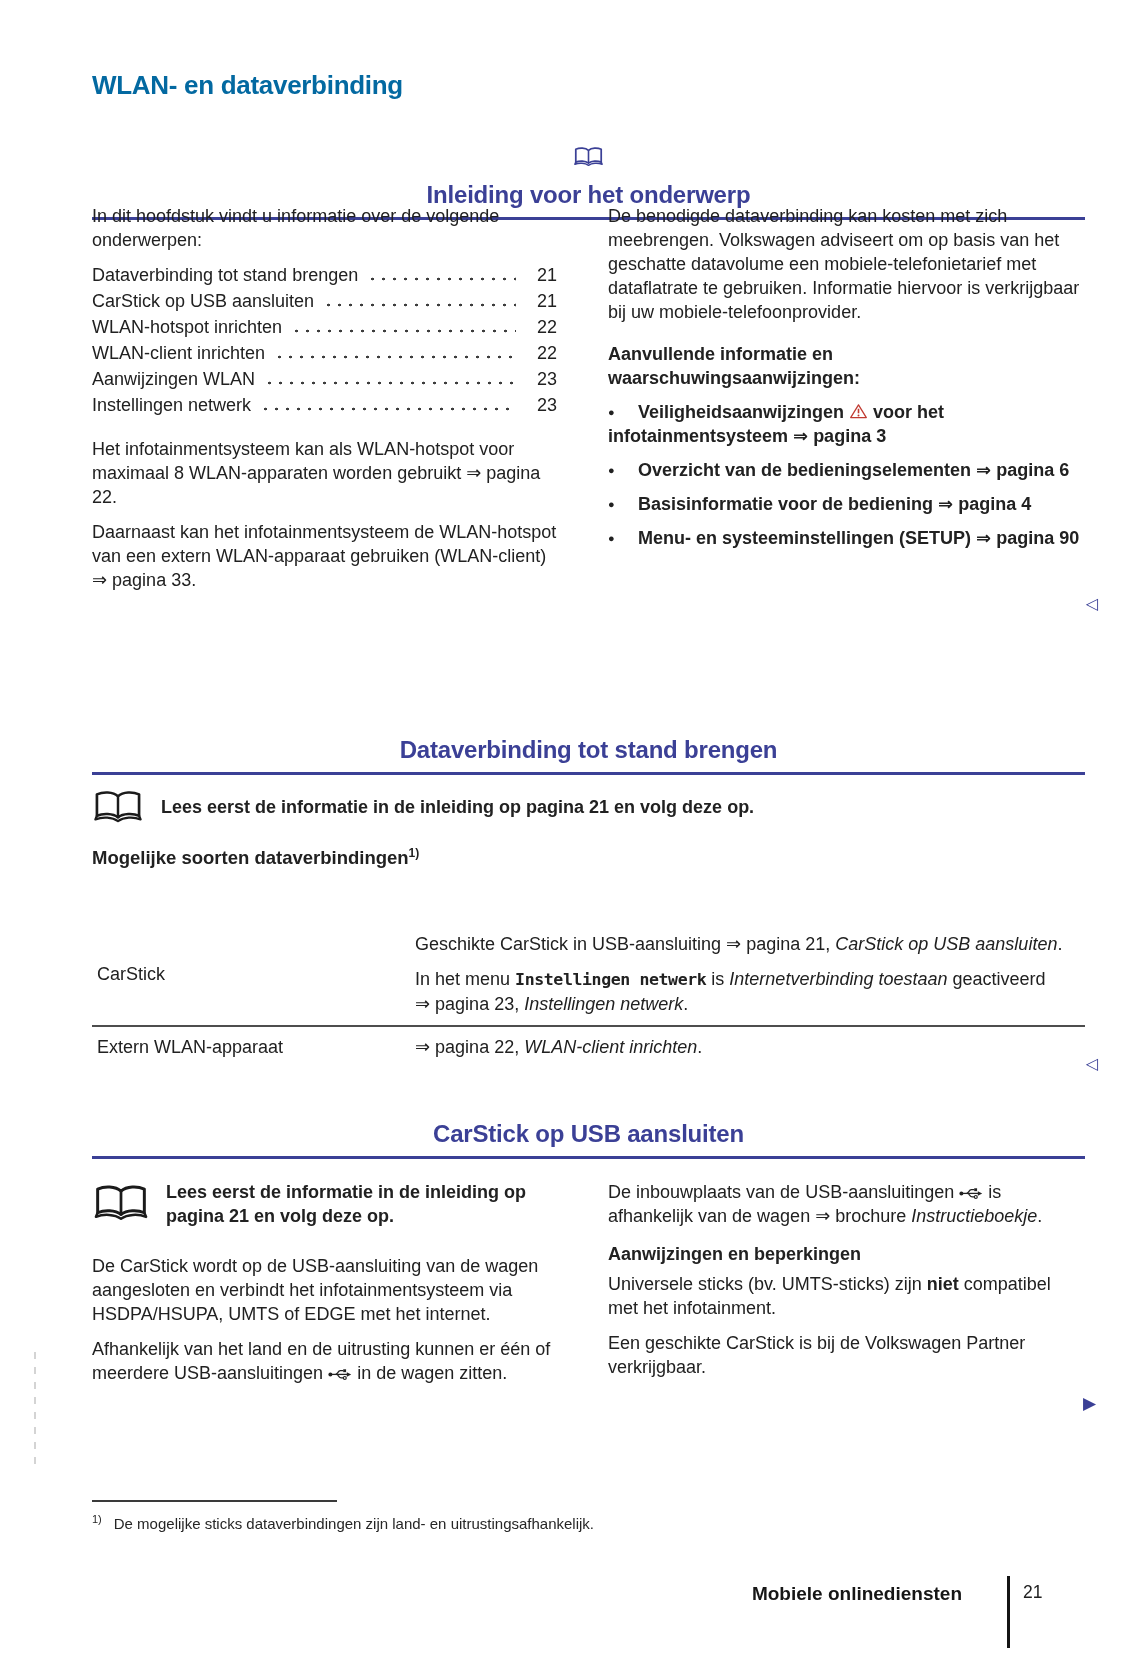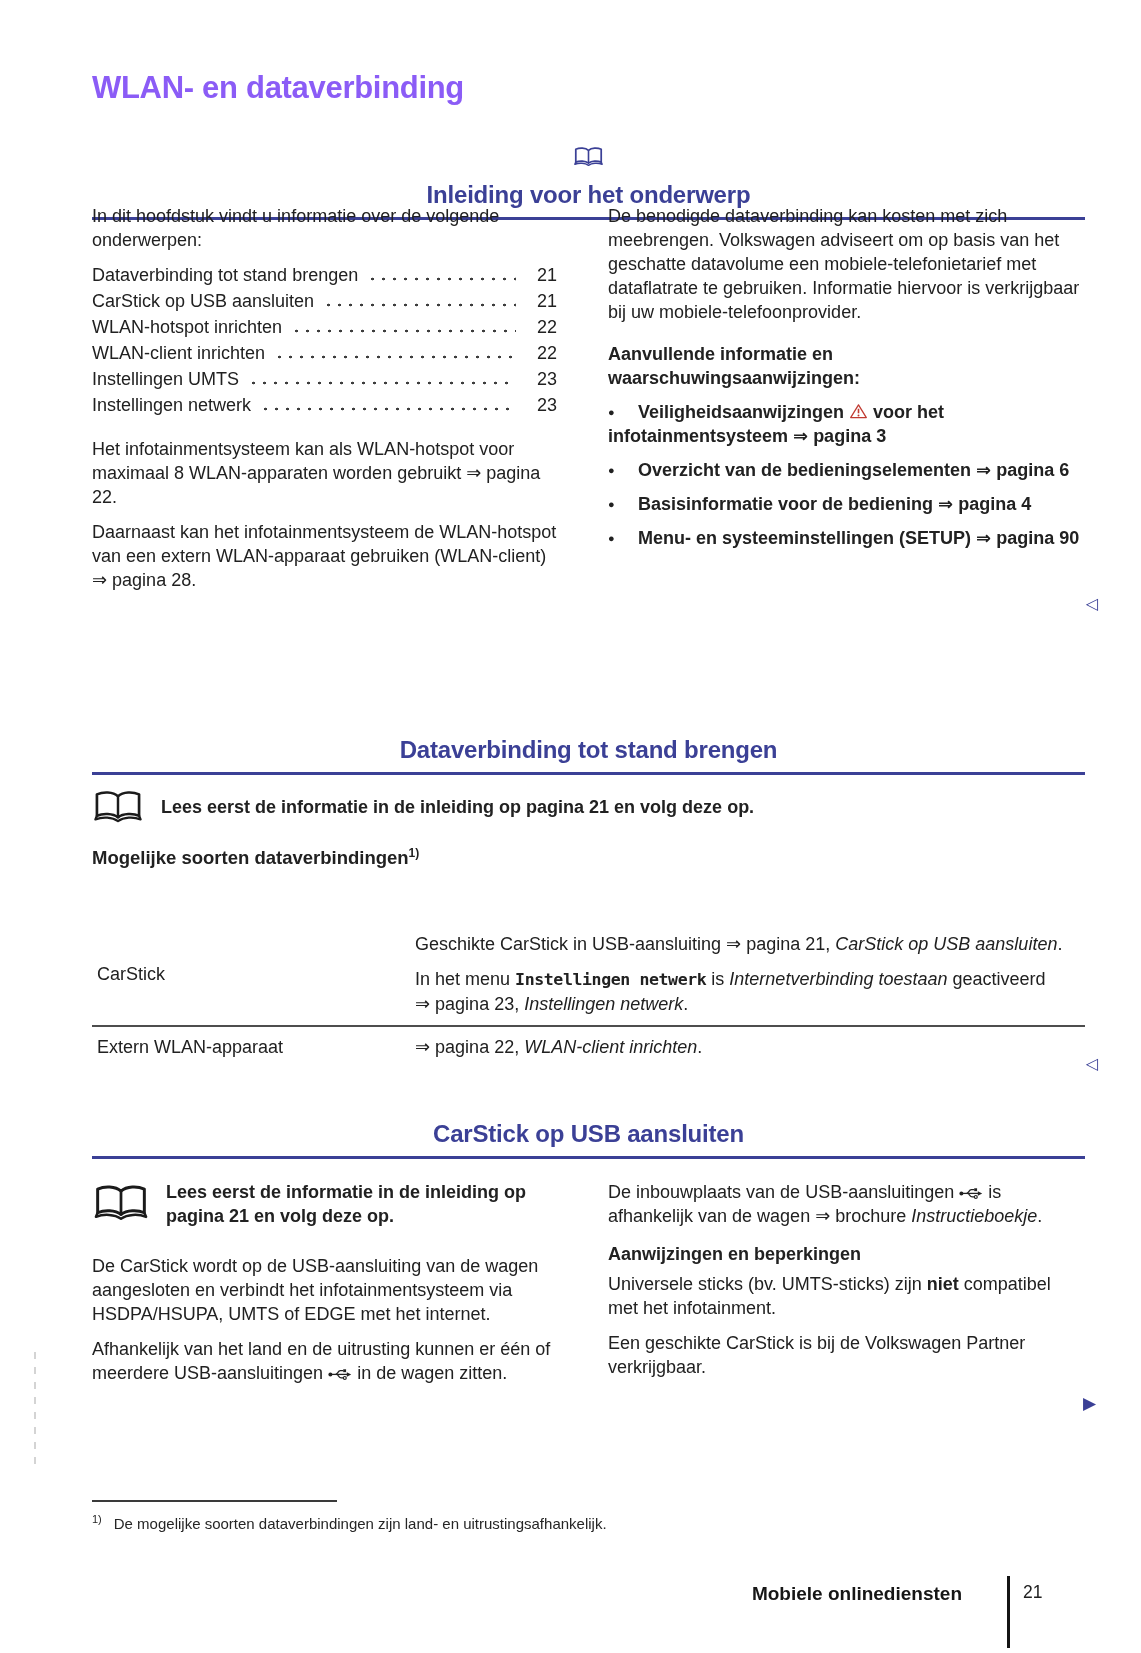--- a/index.html
+++ b/index.html
@@ -14,21 +14,21 @@
     margin:0 auto;
     background:#ffffff;
     font-family:"Liberation Sans","DejaVu Sans",sans-serif;
     color:var(--ink);
     overflow:hidden;
   }
   .abs{position:absolute;}
   
   .doc-title{
     left:92px;top:70px;
-    font-size:31px;font-weight:700;letter-spacing:-0.3px;color:#8b5cf6;
+    font-size:26px;font-weight:700;letter-spacing:-0.3px;color:#0369a1;
   }
   
   .sec-heading{
     left:92px;width:993px;
     display:flex;align-items:center;gap:13px;
     color:var(--blue);
     font-size:24px;font-weight:700;letter-spacing:-0.2px;
     border-bottom:3px solid var(--blue);
     padding-bottom:8px;
     flex-direction:column;
@@ -136,32 +136,32 @@
           <span class="toc-label">WLAN-hotspot inrichten</span>
             <span class="leader"></span>
             <span class="toc-page">22</span>
         </div>
         <div class="toc-row">
           <span class="toc-label">WLAN-client inrichten</span>
             <span class="leader"></span>
             <span class="toc-page">22</span>
         </div>
         <div class="toc-row">
-          <span class="toc-label">Instellingen UMTS</span>
+          <span class="toc-label">Aanwijzingen WLAN</span>
             <span class="leader"></span>
             <span class="toc-page">23</span>
         </div>
         <div class="toc-row">
           <span class="toc-label">Instellingen netwerk</span>
             <span class="leader"></span>
             <span class="toc-page">23</span>
         </div>
       </div>
       <p>Het infotainmentsysteem kan als WLAN-hotspot voor maximaal 8 WLAN-apparaten worden gebruikt ⇒ pagina 22.</p>
-      <p>Daarnaast kan het infotainmentsysteem de WLAN-hotspot van een extern WLAN-apparaat gebruiken (WLAN-client) ⇒ pagina 28.</p>
+      <p>Daarnaast kan het infotainmentsysteem de WLAN-hotspot van een extern WLAN-apparaat gebruiken (WLAN-client) ⇒ pagina 33.</p>
     </div>
     <div class="col-r">
       <p>De benodigde dataverbinding kan kosten met zich meebrengen. Volkswagen adviseert om op basis van het geschatte datavolume een mobiele-telefonietarief met dataflatrate te gebruiken. Informatie hiervoor is verkrijgbaar bij uw mobiele-telefoonprovider.</p>
       <p class="col-sub">Aanvullende informatie en waarschuwingsaanwijzingen:</p>
       <p class="bullet"><span class="dot">●</span><span><span>Veiligheidsaanwijzingen </span><span class="inline-icon"><svg viewBox="0 0 22 19" width="19" height="16">
                 <path d="M11 2.2 L20.3 17.3 L1.7 17.3 Z" fill="none" stroke="#c03a31" stroke-width="1.5" stroke-linejoin="round"></path>
                 <line x1="11" y1="6.8" x2="11" y2="12.2" stroke="#c03a31" stroke-width="1.9"></line>
                 <circle cx="11" cy="14.8" r="1.15" fill="#c03a31"></circle>
               </svg></span><span> voor het infotainmentsysteem ⇒ pagina 3</span></span></p>
       <p class="bullet"><span class="dot">●</span><span><span>Overzicht van de bedieningselementen ⇒ pagina 6</span></span></p>
@@ -249,21 +249,21 @@
       <p class="col-sub" style="margin-top:14px !important;margin-bottom:6px !important;">Aanwijzingen en beperkingen</p>
       <p><span>Universele sticks (bv. UMTS-sticks) zijn </span><span class="bd">niet</span><span> compatibel met het infotainment.</span></p>
       <p><span>Een geschikte CarStick is bij de Volkswagen Partner verkrijgbaar.</span></p>
     </div>
   </div>
 
   <div class="abs marker m3">▶</div>
 
   <div class="abs fn-rule"></div>
   <div class="abs footnote">
-    <sup>1)</sup><span>De mogelijke soorten dataverbindingen zijn land- en uitrustingsafhankelijk.</span>
+    <sup>1)</sup><span>De mogelijke sticks dataverbindingen zijn land- en uitrustingsafhankelijk.</span>
   </div>
 
   <div class="abs footer-label">Mobiele onlinediensten</div>
   <div class="abs footer-bar"></div>
   <div class="abs footer-page">21</div>
 
   <div class="abs scan-artifact"></div>
 
 </div>
 

